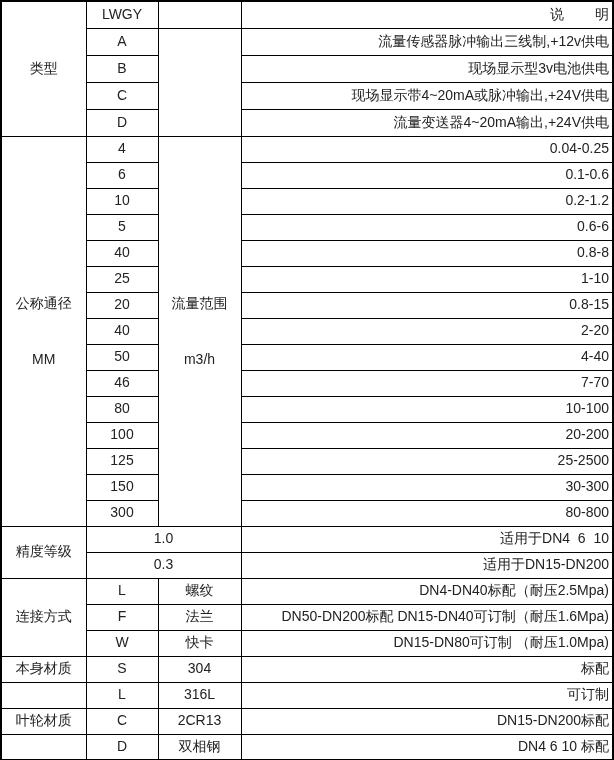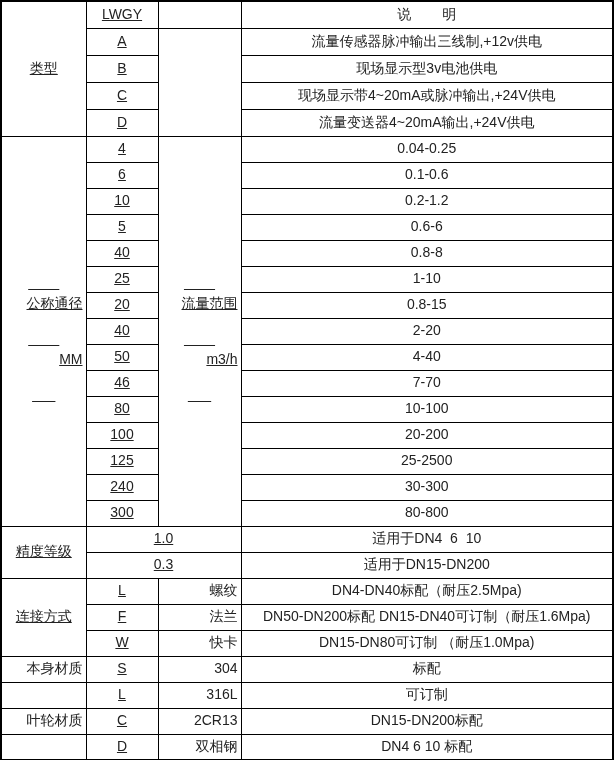--- a/index.html
+++ b/index.html
@@ -25,24 +25,24 @@
     font-size: 14px;
     color: #222222;
     padding: 0 3px;
     white-space: pre;
     overflow: hidden;
     vertical-align: middle;
     line-height: 1.25;
   }
   tr.r1 { height: 27px; }
   tr.r  { height: 26px; }
-  td.center { text-align: center; text-decoration: underline; }
-  td.left   { text-align: right; margin-left: 44px; }
-  td.desc   { text-align: center; padding-left: 4px; }
-  td.stack span { display: block; text-align: right; line-height: 1.5; }
+  td.center { text-align: center; }
+  td.left   { text-align: center; margin-left: 44px; }
+  td.desc   { text-align: right; padding-left: 4px; }
+  td.stack span { display: block; text-align: center; line-height: 1.5; }
 </style>
 </head>
 <body>
 
 <div class="page">
   <table class="spec">
     <colgroup>
       <col style="width:85px">
       <col style="width:72px">
       <col style="width:83px">
@@ -128,21 +128,21 @@
     </tr>
     <tr class="r">
       <td class="center">100</td>
       <td class="desc">20-200</td>
     </tr>
     <tr class="r">
       <td class="center">125</td>
       <td class="desc">25-2500</td>
     </tr>
     <tr class="r">
-      <td class="center">240</td>
+      <td class="center">150</td>
       <td class="desc">30-300</td>
     </tr>
     <tr class="r">
       <td class="center">300</td>
       <td class="desc">80-800</td>
     </tr>
 
     <tr class="r">
       <td class="center" rowspan="2">精度等级</td>
       <td class="center" colspan="2">1.0</td>

